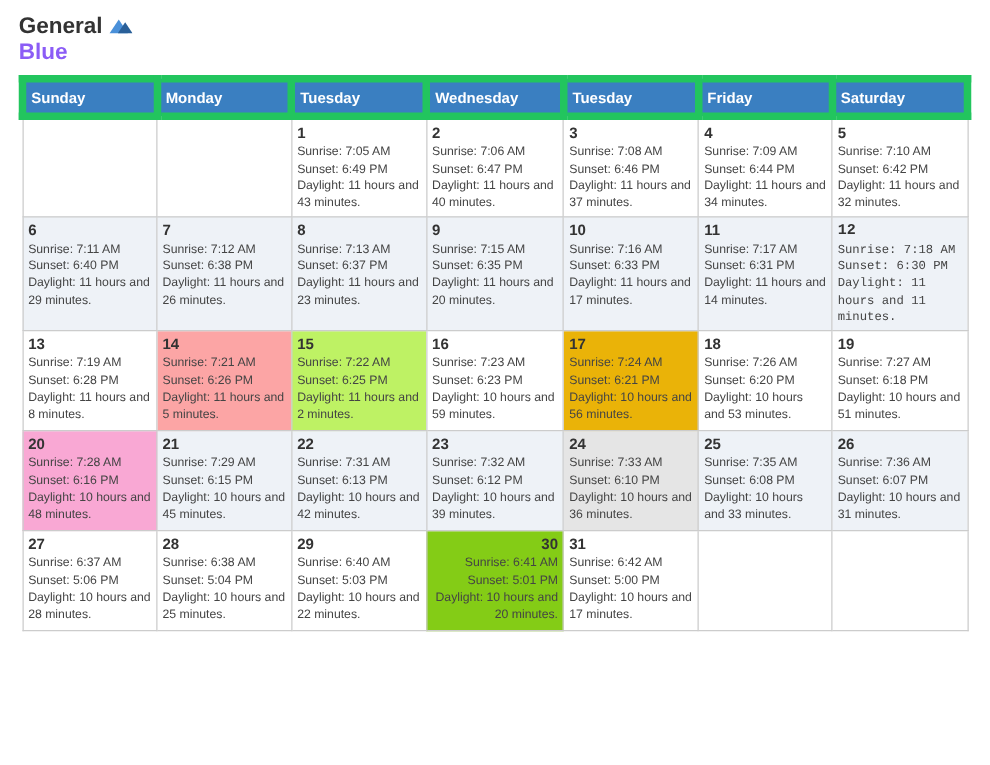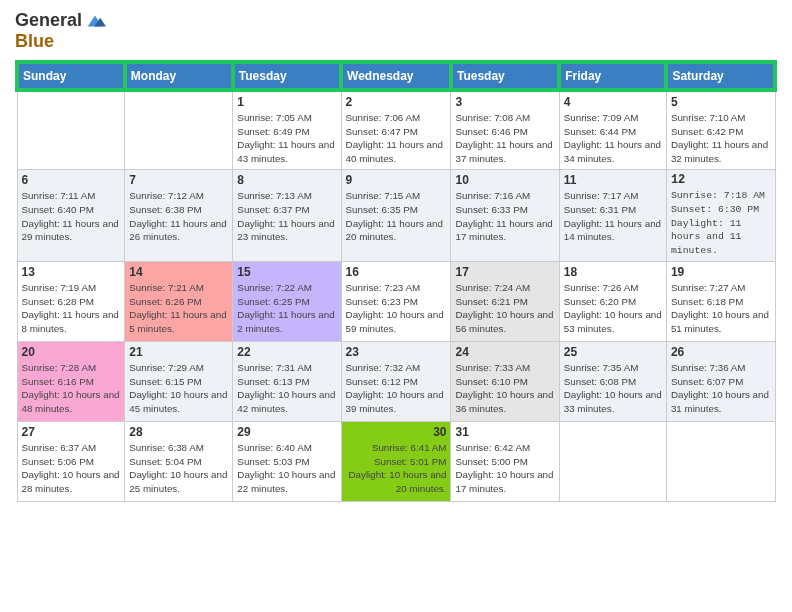--- a/index.html
+++ b/index.html
@@ -56,21 +56,21 @@
       border-collapse: collapse;
       font-size: 10.5px;
     }
     .calendar-table th {
       background: #3a7fc1;
       color: #fff;
       padding: 5px 4px;
       text-align: left;
       font-size: 12px;
       font-weight: bold;
-      border: 4px solid #22c55e;
+      border: 6px solid #22c55e;
     }
     .calendar-table td {
       border: 1px solid #ccc;
       padding: 3px 4px;
       vertical-align: top;
       height: 80px;
       width: 113px;
     }
     .day-num {
       font-size: 12px;
@@ -103,21 +103,21 @@
   <div class="header">
     <div class="logo">
       <div>
         <div style="display:flex;align-items:center;">
           <span class="logo-text">General</span>
           <svg class="logo-icon" viewBox="0 0 30 25" xmlns="http://www.w3.org/2000/svg">
             <polygon points="5,20 15,5 25,20" fill="#4a90d9"></polygon>
             <polygon points="14,20 22,8 30,20" fill="#2a6099"></polygon>
           </svg>
         </div>
-        <div class="logo-text" style="color:#a16207;">Blue</div>
+        <div class="logo-text" style="color:#8b5cf6;">Blue</div>
       </div>
     </div>
     <div class="title-block">
       <div class="month-title"></div>
       <div class="location"></div>
     </div>
   </div>
 
   <table class="calendar-table">
     <thead>
@@ -188,29 +188,29 @@
         </tr>
         <tr>
           <td style="background: rgb(255, 255, 255);">
             <div class="day-num">13</div>
             <div class="day-detail">Sunrise: 7:19 AM<br>Sunset: 6:28 PM<br>Daylight: 11 hours and 8 minutes.</div>
           </td>
           <td style="background: #fca5a5;">
             <div class="day-num">14</div>
             <div class="day-detail">Sunrise: 7:21 AM<br>Sunset: 6:26 PM<br>Daylight: 11 hours and 5 minutes.</div>
           </td>
-          <td style="background: #c4b5fd;">
+          <td style="background: #bef264;">
             <div class="day-num">15</div>
             <div class="day-detail">Sunrise: 7:22 AM<br>Sunset: 6:25 PM<br>Daylight: 11 hours and 2 minutes.</div>
           </td>
           <td style="background: rgb(255, 255, 255);">
             <div class="day-num">16</div>
             <div class="day-detail">Sunrise: 7:23 AM<br>Sunset: 6:23 PM<br>Daylight: 10 hours and 59 minutes.</div>
           </td>
-          <td style="background: #e5e5e5;">
+          <td style="background: #eab308;">
             <div class="day-num">17</div>
             <div class="day-detail">Sunrise: 7:24 AM<br>Sunset: 6:21 PM<br>Daylight: 10 hours and 56 minutes.</div>
           </td>
           <td style="background: rgb(255, 255, 255);">
             <div class="day-num">18</div>
             <div class="day-detail">Sunrise: 7:26 AM<br>Sunset: 6:20 PM<br>Daylight: 10 hours and 53 minutes.</div>
           </td>
           <td style="background: rgb(255, 255, 255);">
             <div class="day-num">19</div>
             <div class="day-detail">Sunrise: 7:27 AM<br>Sunset: 6:18 PM<br>Daylight: 10 hours and 51 minutes.</div>

